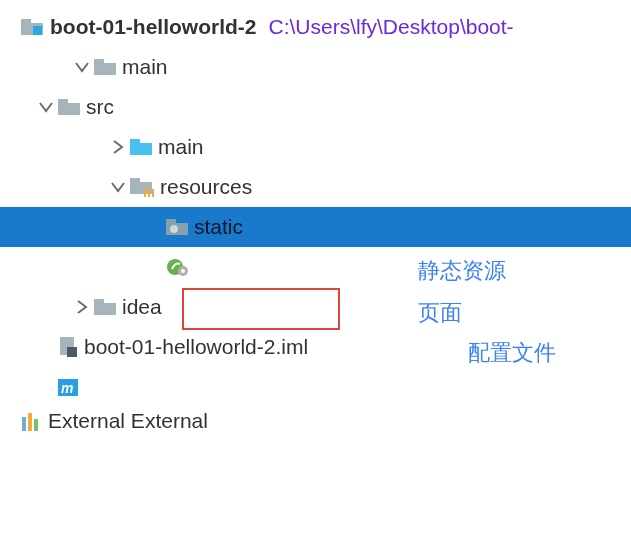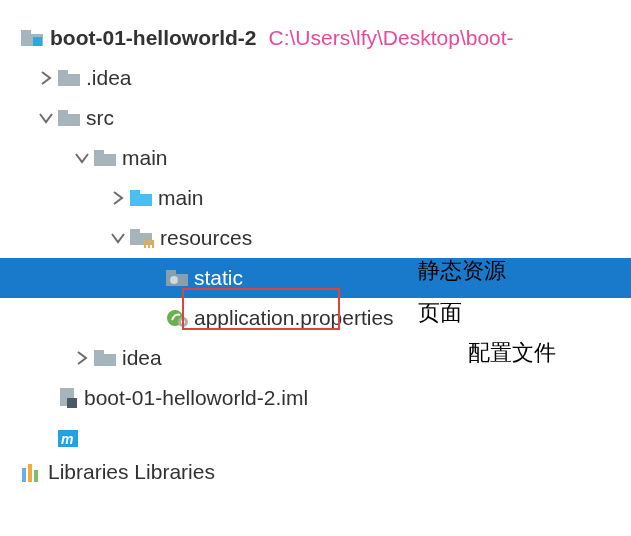--- a/index.html
+++ b/index.html
@@ -7,32 +7,32 @@
     padding: 0;
     width: 631px;
     height: 536px;
     background: #ffffff;
     font-family: "Segoe UI", Arial, sans-serif;
     font-size: 21px;
     color: #323232;
     overflow: hidden;
   }
   .tree {
-    padding-top: 18px;
+    padding-top: 7px;
   }
   .row {
     display: flex;
     align-items: center;
     height: 40px;
     box-sizing: border-box;
     white-space: nowrap;
   }
   .row.selected {
     background: #1979ca;
-    color: #ffffff;
+    color: #0f172a;
   }
   .ind {
     display: inline-block;
   }
   
   .i1 { width: 36px; }
   .chev {
     width: 20px;
     display: inline-flex;
     justify-content: center;
@@ -50,26 +50,26 @@
     display: inline-flex;
     align-items: center;
     justify-content: center;
     flex-shrink: 0;
   }
   .label {
     padding-left: 2px;
   }
   .bold { font-weight: 700; }
   .path {
-    color: #ec4899;
+    color: #6d28d9;
     padding-left: 12px;
   }
   .annot {
     position: absolute;
-    color: #000000;
+    color: #3b82f6;
     font-family: "KaiTi", "STKaiti", serif;
     font-size: 22px;
   }
   .redbox {
     position: absolute;
     border: 2px solid #d9463a;
     pointer-events: none;
   }
   .container { position: relative; }
 </style>
@@ -85,67 +85,52 @@
       <svg width="24" height="20" viewBox="0 0 24 20">
         <rect x="1" y="6" width="22" height="12" fill="#a6b4bc"></rect>
         <rect x="1" y="2" width="10" height="6" fill="#a6b4bc"></rect>
         <rect x="13" y="9" width="9" height="9" fill="#2aa8e0"></rect>
       </svg>
     </span>
     <span class="label bold">boot-01-helloworld-2</span>
     <span class="path">C:\Users\lfy\Desktop\boot-</span>
   </div>
 
-  <div class="row">
-    <span class="ind i1"></span>
-    <span class="chev">
-      <svg width="12" height="14" viewBox="0 0 12 14">
-            <path d="M2 1 L10 7 L2 13" fill="none" stroke="#6b6b6b" stroke-width="2"></path>
-          </svg>
-    </span>
-    <span class="icon">
-      <svg width="22" height="18" viewBox="0 0 22 18">
-        <rect x="0" y="5" width="22" height="12" fill="#a6b4bc"></rect>
-        <rect x="0" y="1" width="10" height="6" fill="#a6b4bc"></rect>
-      </svg>
-    </span>
-    <span class="label">.idea</span>
-  </div>
-
-  <div class="row">
-    <span class="ind i1"></span>
+
+  <div class="row">
+    <span class="ind i1"></span>
+        <span class="ind i1"></span>
     <span class="chev">
       <svg width="14" height="12" viewBox="0 0 14 12">
             <path d="M1 2 L7 10 L13 2" fill="none" stroke="#6b6b6b" stroke-width="2"></path>
           </svg>
     </span>
     <span class="icon">
       <svg width="22" height="18" viewBox="0 0 22 18">
         <rect x="0" y="5" width="22" height="12" fill="#a6b4bc"></rect>
         <rect x="0" y="1" width="10" height="6" fill="#a6b4bc"></rect>
       </svg>
     </span>
-    <span class="label">src</span>
-  </div>
-
-  <div class="row">
-    <span class="ind i1"></span>
-        <span class="ind i1"></span>
+    <span class="label">main</span>
+  </div>
+
+  <div class="row">
+    <span class="ind i1"></span>
     <span class="chev">
       <svg width="14" height="12" viewBox="0 0 14 12">
             <path d="M1 2 L7 10 L13 2" fill="none" stroke="#6b6b6b" stroke-width="2"></path>
           </svg>
     </span>
     <span class="icon">
       <svg width="22" height="18" viewBox="0 0 22 18">
         <rect x="0" y="5" width="22" height="12" fill="#a6b4bc"></rect>
         <rect x="0" y="1" width="10" height="6" fill="#a6b4bc"></rect>
       </svg>
     </span>
-    <span class="label">main</span>
+    <span class="label">src</span>
   </div>
 
   <div class="row">
     <span class="ind i1"></span>
         <span class="ind i1"></span>
         <span class="ind i1"></span>
     <span class="chev">
       <svg width="12" height="14" viewBox="0 0 12 14">
             <path d="M2 1 L10 7 L2 13" fill="none" stroke="#6b6b6b" stroke-width="2"></path>
           </svg>
@@ -206,21 +191,20 @@
         <span class="ind i1"></span>
     <span class="noarrow"></span>
     <span class="icon">
       <svg width="22" height="20" viewBox="0 0 22 20">
         <circle cx="9" cy="10" r="8" fill="#6ab04c"></circle>
         <path d="M6 12 Q9 5 14 7" stroke="#ffffff" stroke-width="2" fill="none"></path>
         <circle cx="17" cy="14" r="5" fill="#b0b0b0"></circle>
         <circle cx="17" cy="14" r="2" fill="#ffffff"></circle>
       </svg>
     </span>
-    <span class="label">application.properties</span>
   </div>
 
   <div class="row">
     <span class="ind i1"></span>
         <span class="ind i1"></span>
     <span class="chev">
       <svg width="12" height="14" viewBox="0 0 12 14">
             <path d="M2 1 L10 7 L2 13" fill="none" stroke="#6b6b6b" stroke-width="2"></path>
           </svg>
     </span>
@@ -258,21 +242,21 @@
 
   <div class="row" style="height:28px; overflow:hidden">
     <span class="ind" style="width:18px"></span>
     <span class="icon">
       <svg width="22" height="20" viewBox="0 0 22 20">
         <rect x="2" y="6" width="4" height="14" fill="#6ab0d8"></rect>
         <rect x="8" y="2" width="4" height="18" fill="#f0a93b"></rect>
         <rect x="14" y="8" width="4" height="12" fill="#7bbf6a"></rect>
       </svg>
     </span>
-    <span class="label">Libraries Libraries</span>
+    <span class="label">External External</span>
   </div>
 
 </div>
 
 <div class="redbox" style="left:182px; top:288px; width:154px; height:38px"></div>
 
 <div class="annot" style="left:418px; top:256px">静态资源</div>
 <div class="annot" style="left:418px; top:298px">页面</div>
 <div class="annot" style="left:468px; top:338px">配置文件</div>
 

